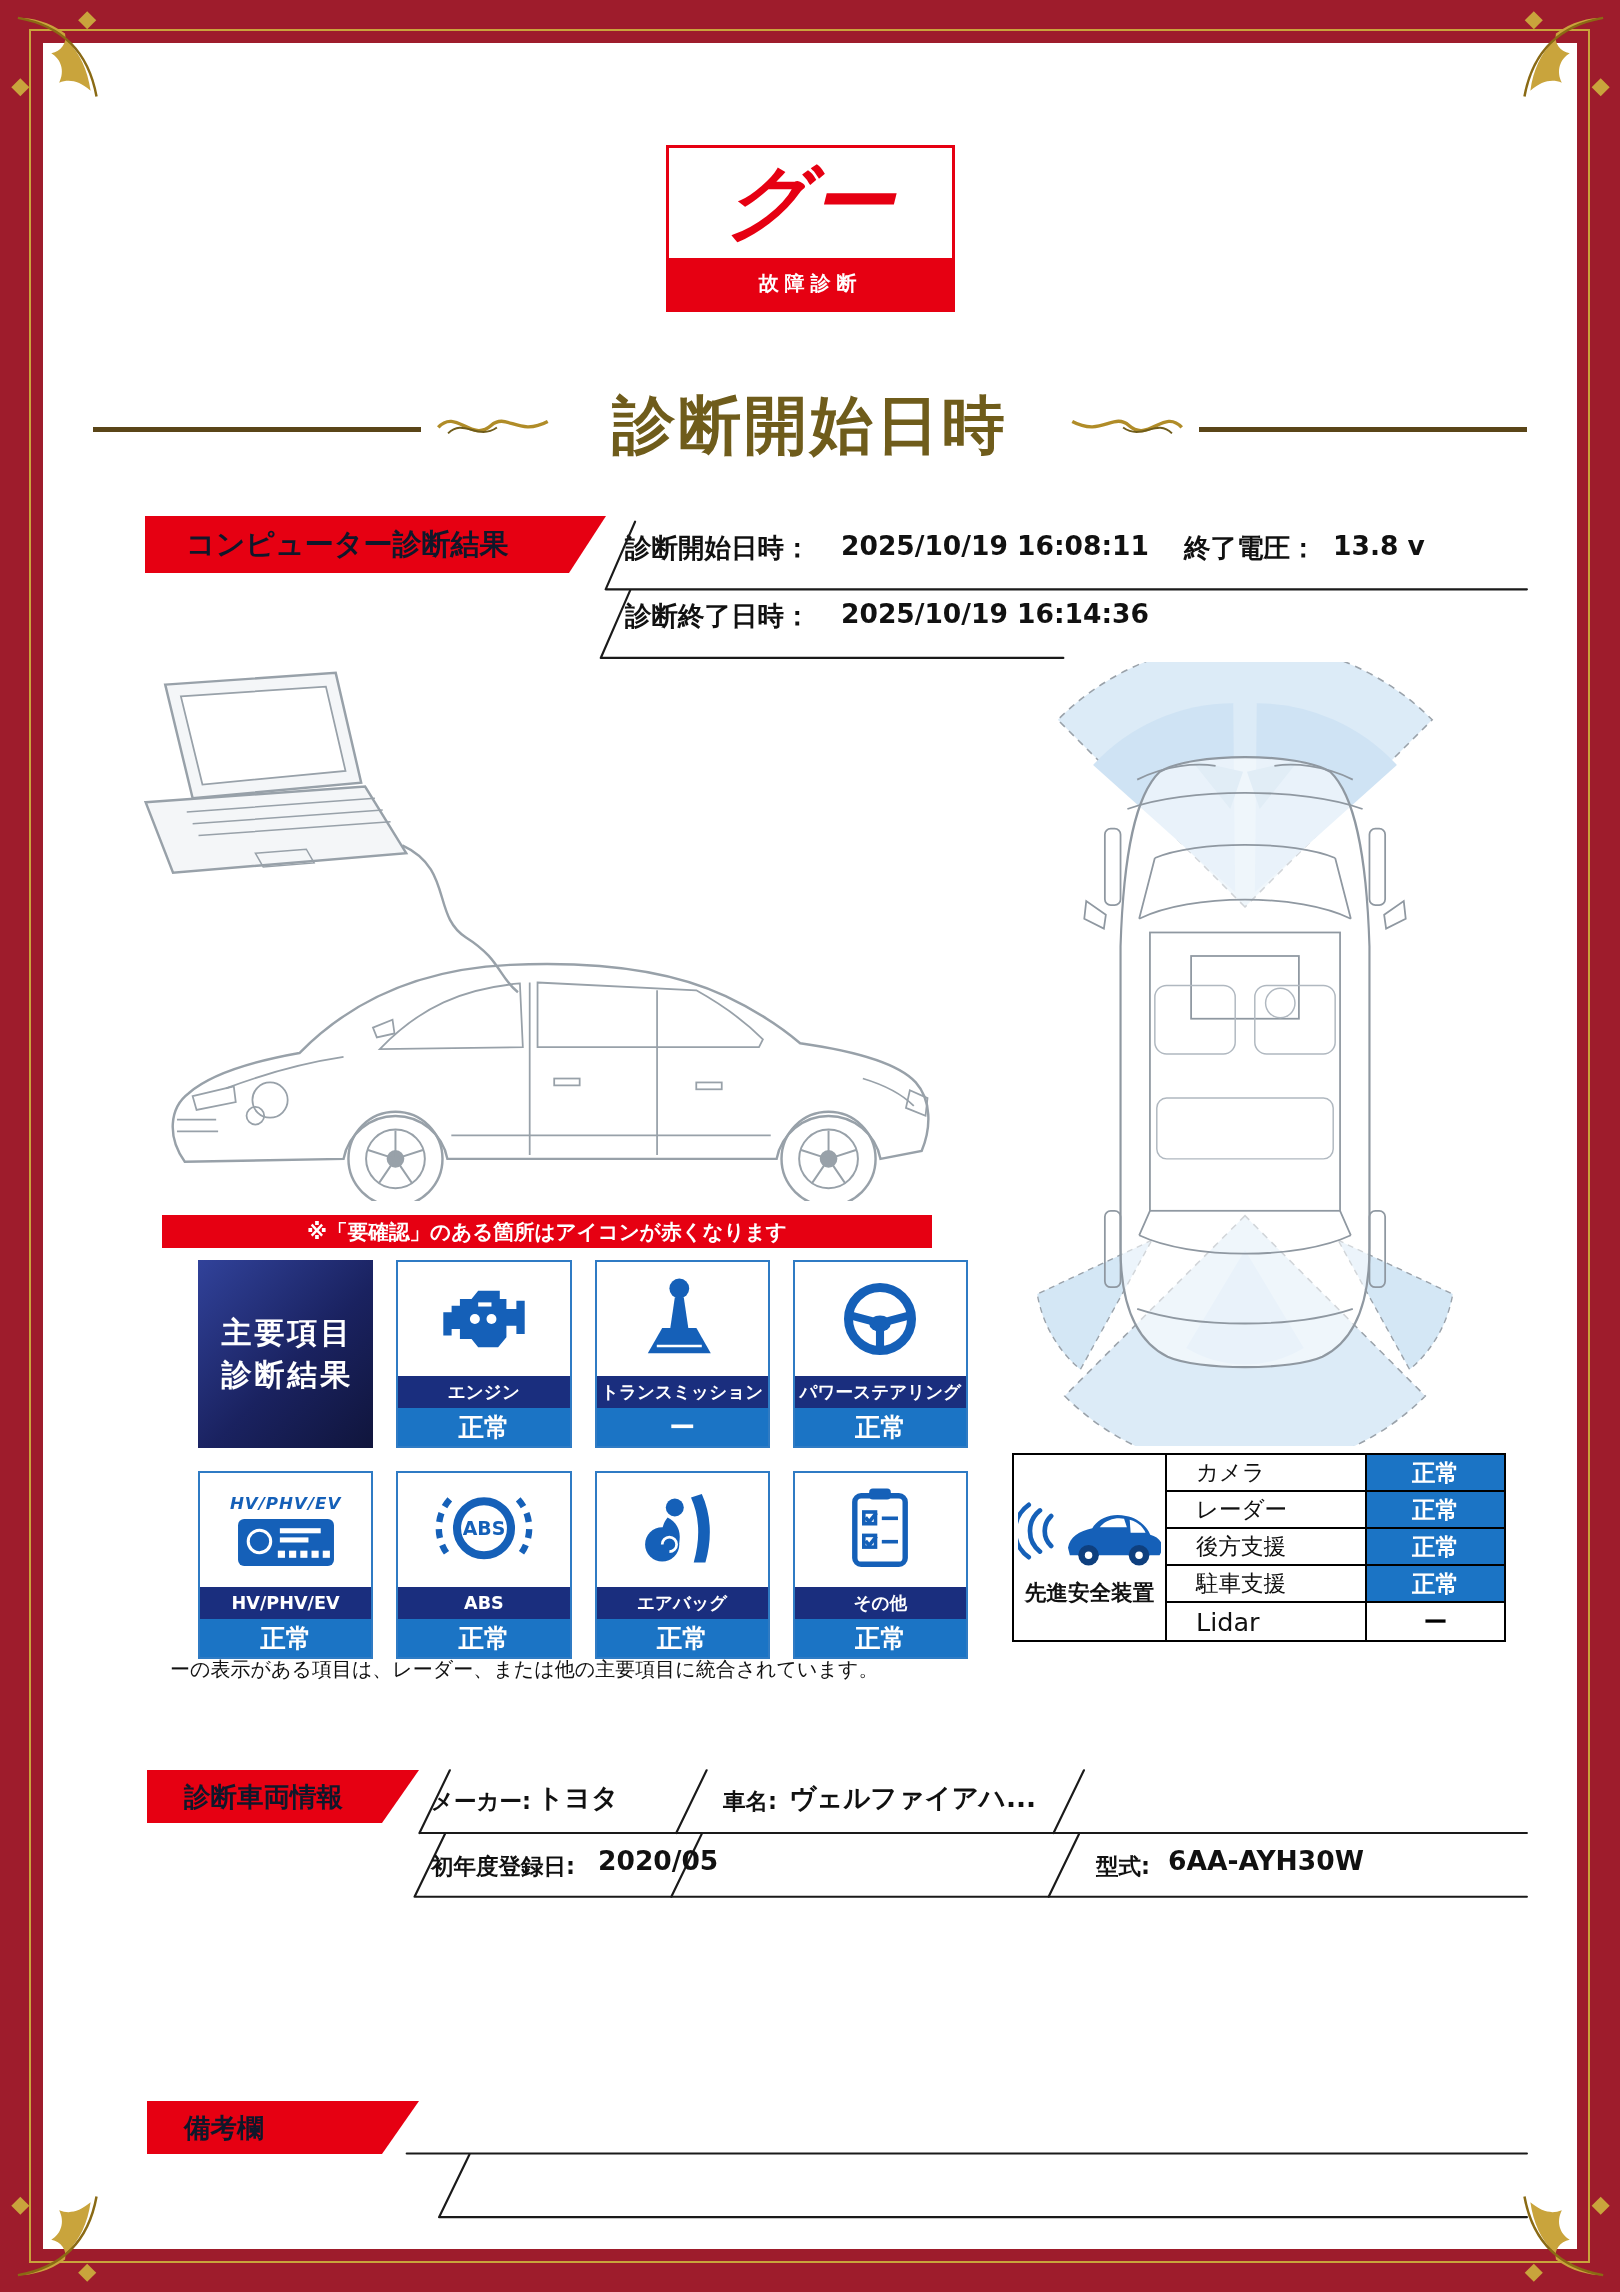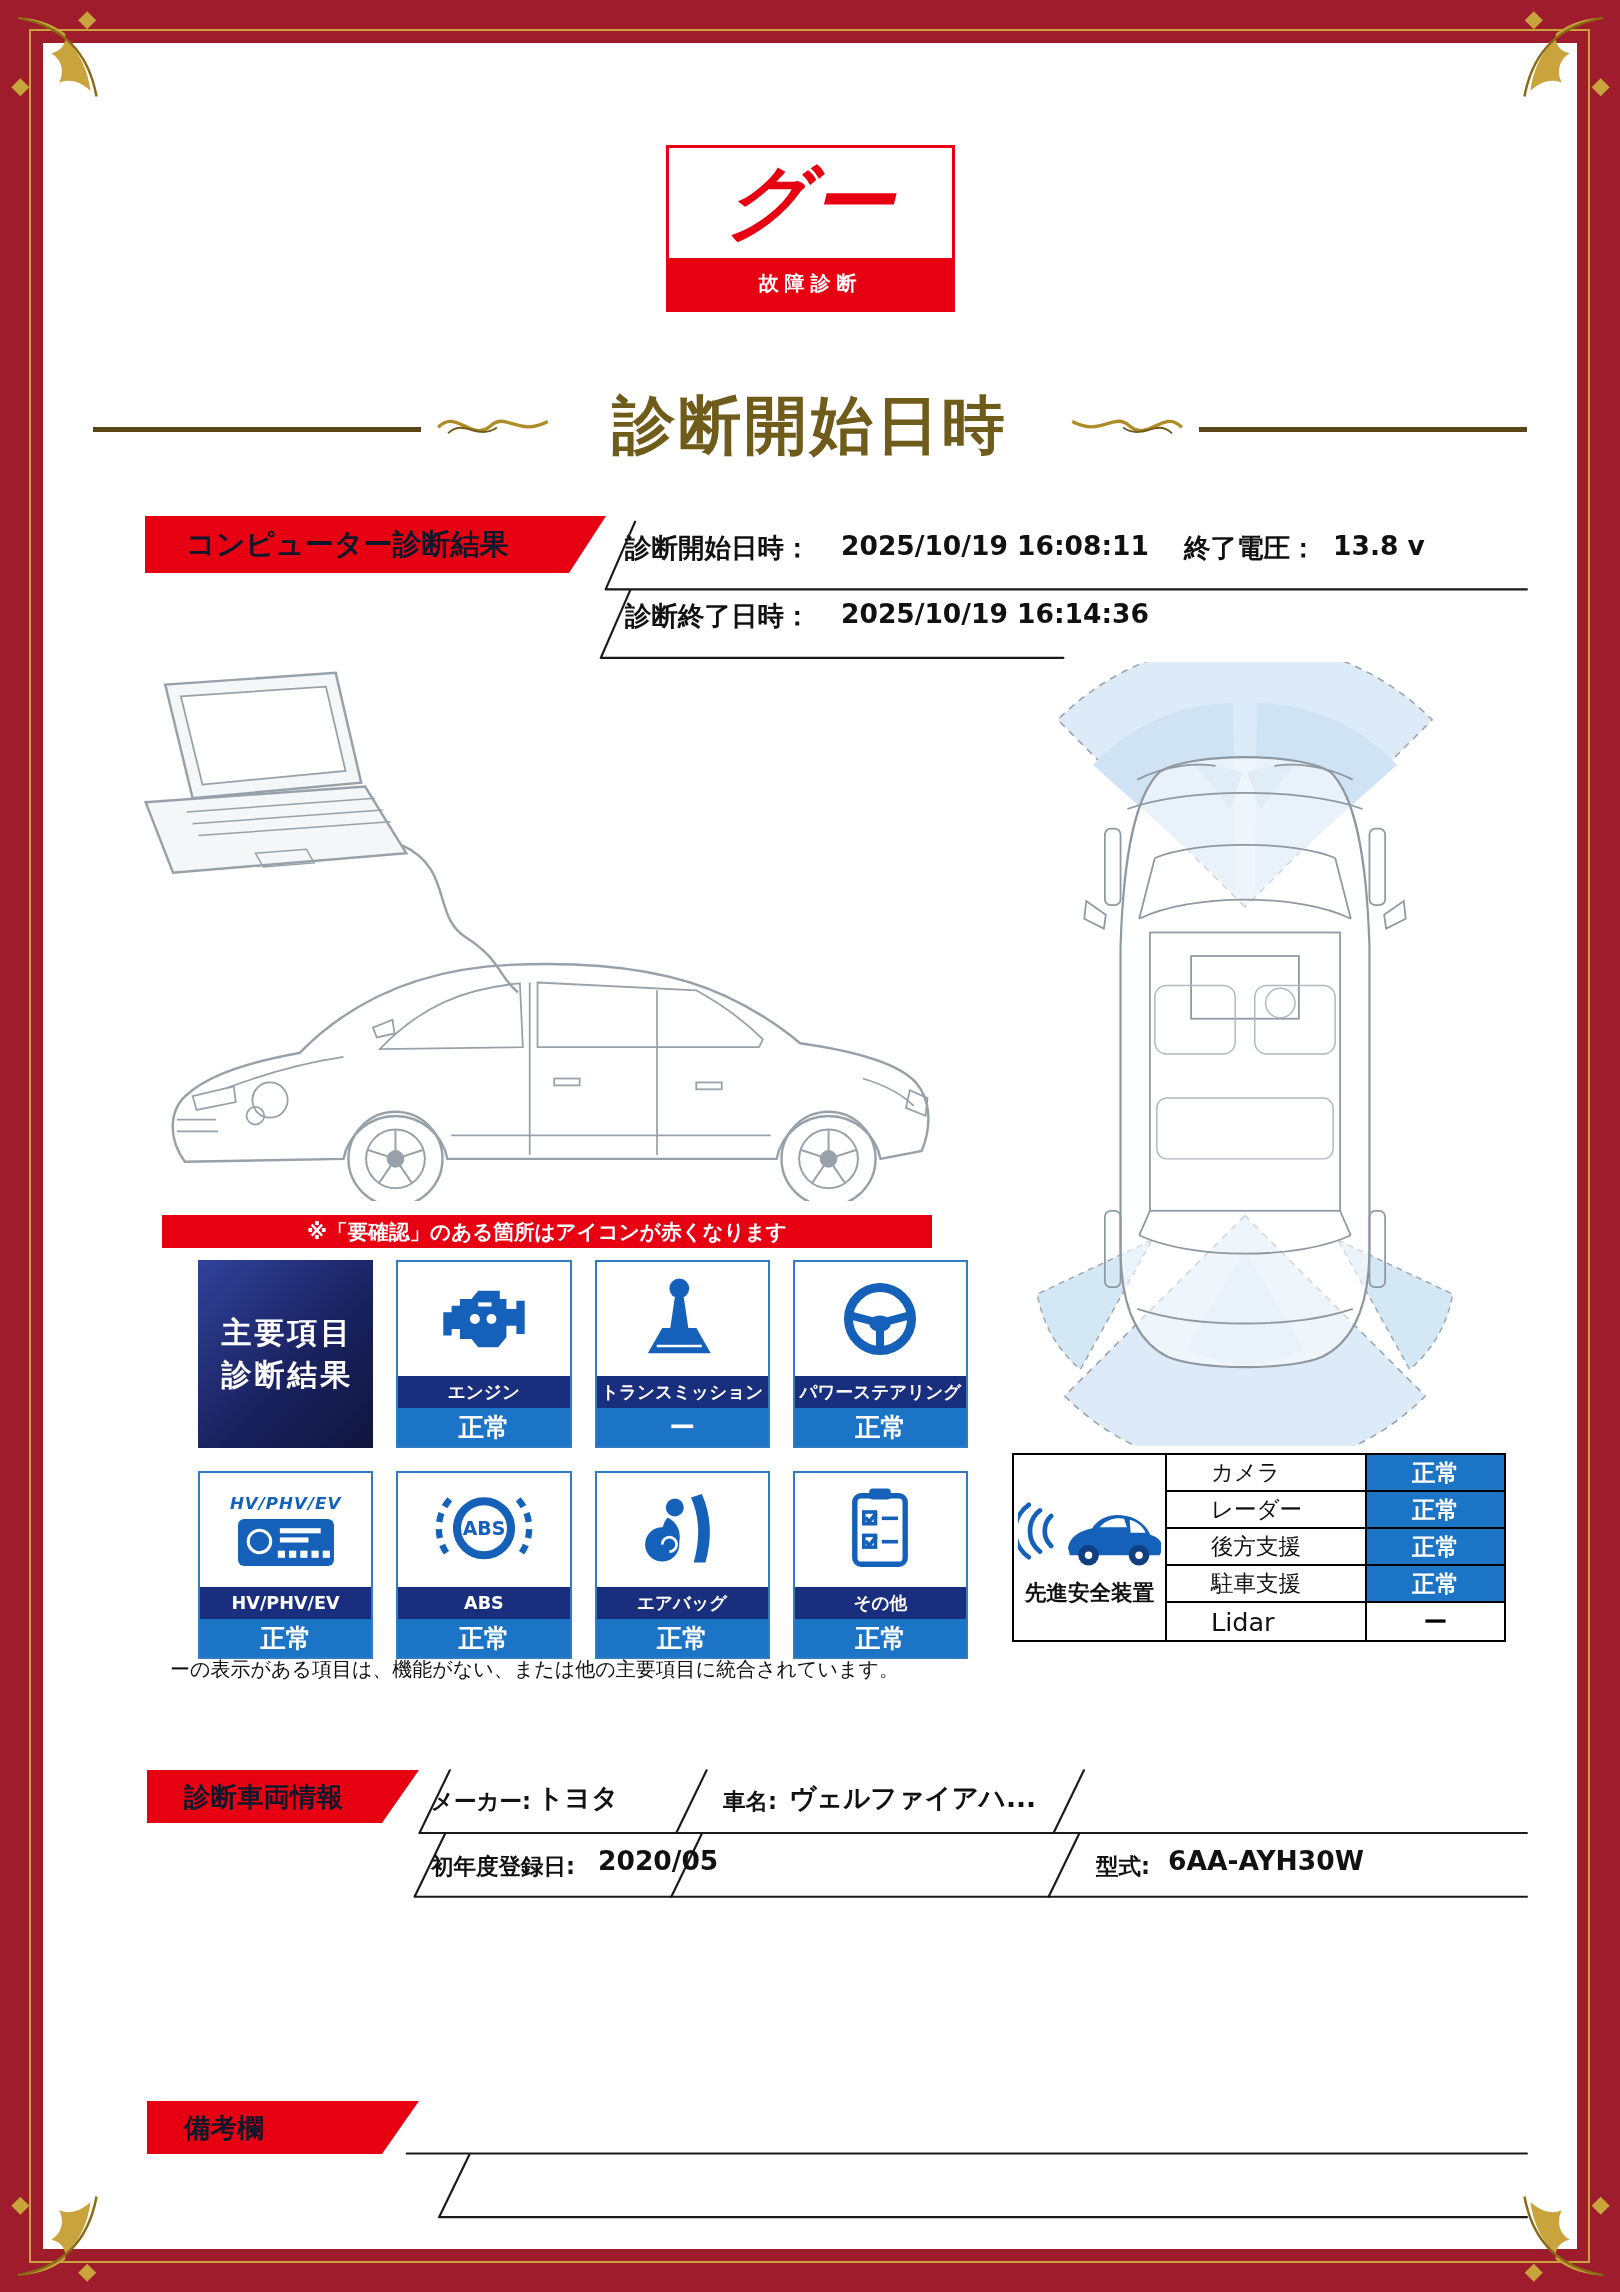--- a/index.html
+++ b/index.html
@@ -66,21 +66,21 @@
   .hv-text{color:#1560b8;font-size:16.7px;font-weight:bold;font-style:italic;margin-bottom:5.9px;letter-spacing:1px;}
   .footnote{left:170px;top:1656px;font-size:20px;color:#111;}
 
   
   .safety{left:1012px;top:1453px;width:490px;display:grid;grid-template-columns:153px 200px 137px;
         grid-auto-rows:37px;border:2.9px solid #000;box-sizing:content-box;background:#fff;}
   .car-cell{grid-row:1/6;border-right:2px solid #000;display:flex;flex-direction:column;
         align-items:center;justify-content:center;}
   .safety-label{font-size:21.6px;font-weight:bold;padding-top:3.9px;}
   .s-name{border-bottom:2px solid #000;border-right:2px solid #000;display:flex;align-items:center;
-        padding-left:44px;font-size:22.5px;box-sizing:border-box;}
+        padding-left:29px;font-size:22.5px;box-sizing:border-box;}
   .s-status{border-bottom:2px solid #000;background:#1b74c5;color:#fff;font-weight:bold;font-size:23.5px;
         display:flex;align-items:center;justify-content:center;box-sizing:border-box;}
   .s-name.last,.s-status.last{border-bottom:none;}
   .s-status.dash{background:#fff;color:#000;}
 
   
   .v-label{font-weight:bold;font-size:22.5px;white-space:nowrap;}
   .v-value{font-weight:bold;font-size:26.5px;white-space:nowrap;}
 
   svg{display:block;}
@@ -352,21 +352,21 @@
           <rect x="32" y="56" width="13" height="13" fill="none" stroke="#1560b8" stroke-width="4"></rect>
           <path d="M34,62 l4,5 l8,-10" stroke="#1560b8" stroke-width="4" fill="none"></path>
           <path d="M52,63 H70" stroke="#1560b8" stroke-width="4"></path>
         </svg>
       </div>
       <div class="g-label">その他</div>
       <div class="g-status">正常</div>
     </div>
   </div>
 
-  <div class="abs footnote">ーの表示がある項目は、機能がない、または他の主要項目に統合されています。</div>
+  <div class="abs footnote">ーの表示がある項目は、レーダー、または他の主要項目に統合されています。</div>
 
   <div class="abs safety">
     <div class="car-cell">
       <svg viewBox="0 0 150 92" width="143" height="86">
         <g stroke="#1560b8" stroke-width="5" fill="none" stroke-linecap="round">
           <path d="M34,30 A22,22 0 0 0 34,62"></path>
           <path d="M22,24 A28,28 0 0 0 22,68"></path>
           <path d="M10,18 A34,34 0 0 0 10,74"></path>
         </g>
         <g transform="translate(44,8)">

